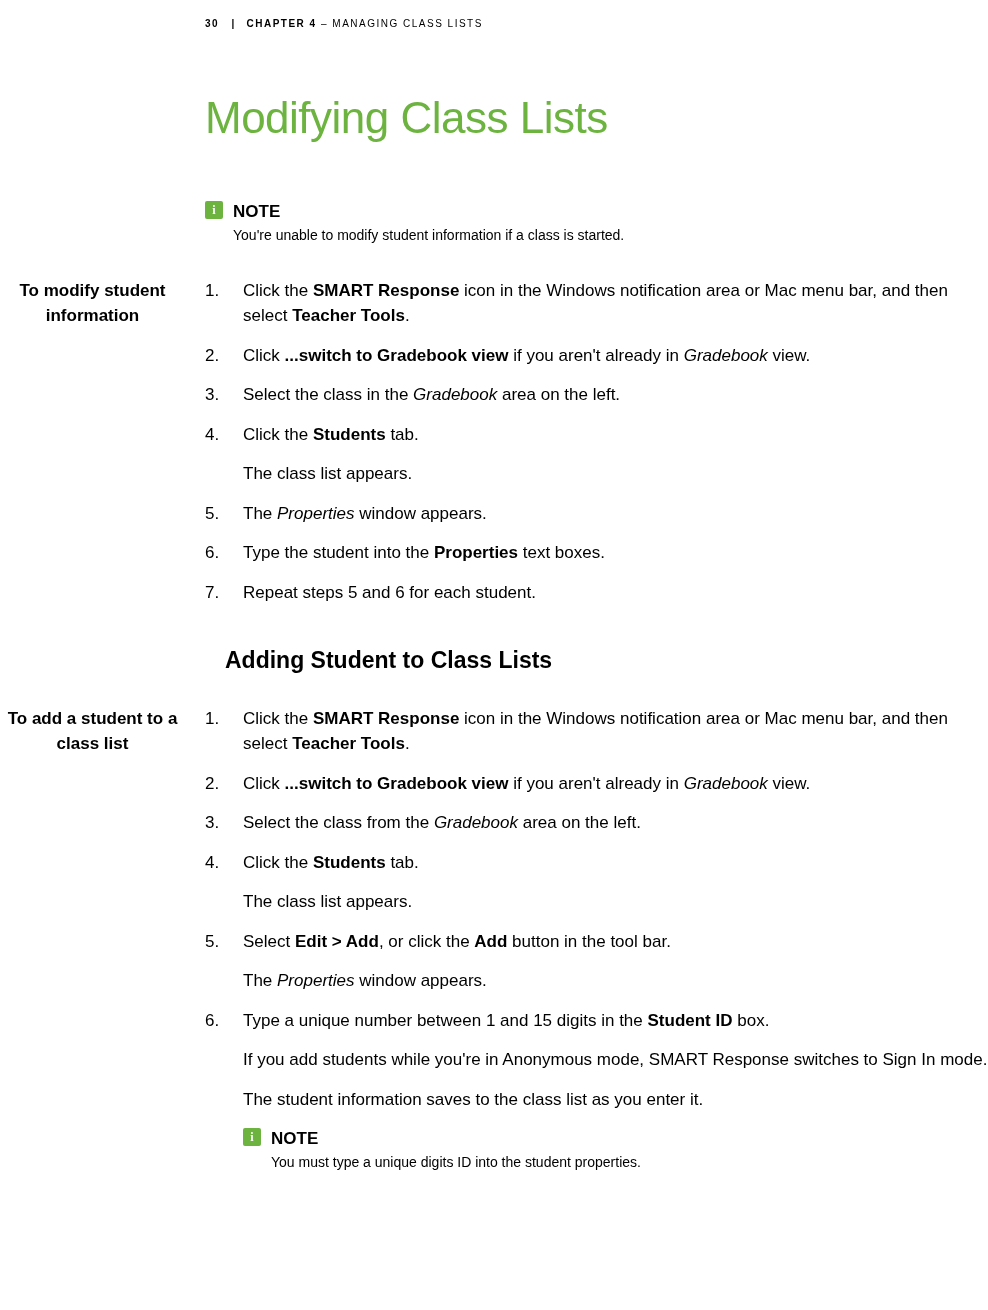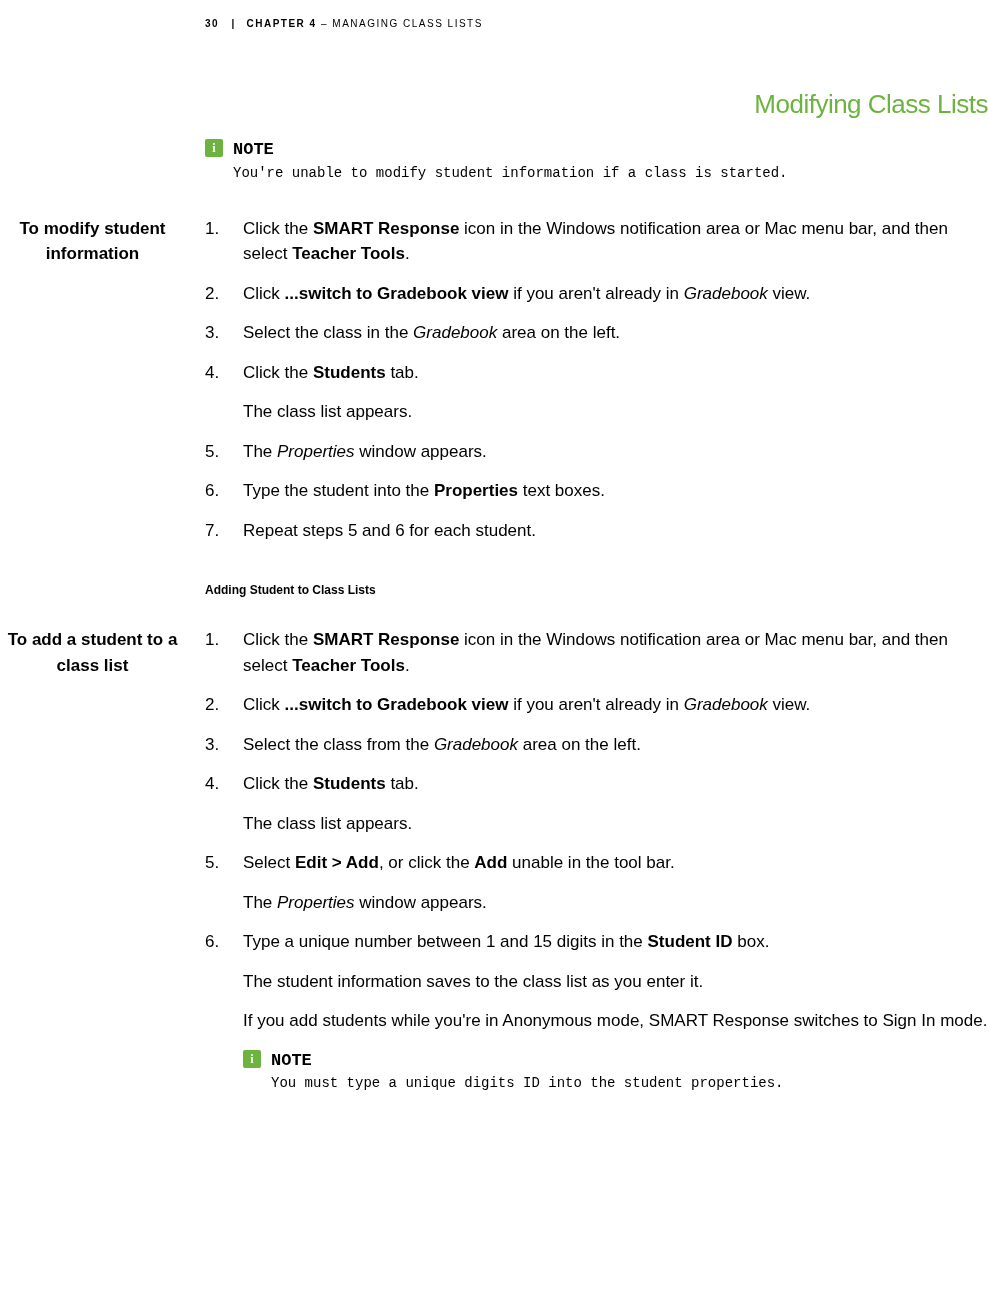--- a/index.html
+++ b/index.html
@@ -25,26 +25,25 @@
     .page-header .pipe { margin: 0 8px; letter-spacing: 0; }
     .page-header .chapter { font-weight: bold; }
     .page-header .light { font-weight: normal; }
     .content {
       position: absolute;
       top: 85px;
       left: 205px;
       right: 0;
     }
     h1 {
-      font-size: 26px;
+      font-size: 44px;
       font-weight: normal;
       color: #6cb33f;
-      margin-bottom: 13px;
+      margin-bottom: 48px;
       letter-spacing: -0.5px;
-      text-align: right;
     }
     .note-block {
       display: flex;
       align-items: flex-start;
       gap: 10px;
       margin-bottom: 32px;
     }
     .note-icon {
       width: 18px;
       height: 18px;
@@ -56,21 +55,21 @@
       flex-shrink: 0;
       margin-top: 2px;
     }
     .note-icon span {
       color: #fff;
       font-weight: bold;
       font-family: Georgia, serif;
       font-size: 12px;
       font-style: normal;
     }
-    .note-body { flex: 1; font-family: Liberation Mono, monospace; }
+    .note-body { flex: 1; }
     .note-title {
       font-weight: bold;
       font-size: 17px;
     }
     .note-text { font-size: 14px; }
     .section {
       position: relative;
       margin-bottom: 38px;
     }
     .sidelabel {
@@ -98,22 +97,23 @@
       content: counter(step) ".";
       position: absolute;
       left: 0;
       font-size: 17px;
     }
     .step-sub {
       margin-top: 14px;
     }
     .subheading {
       font-weight: bold;
-      font-size: 12px;
+      font-size: 23px;
       margin-bottom: 28px;
+      margin-left: 20px;
     }
     .bold { font-weight: bold; }
     .italic { font-style: italic; }
     .nested-note {
       display: flex;
       align-items: flex-start;
       gap: 10px;
       margin-top: 14px;
     }
   </style>
@@ -181,27 +181,27 @@
           <div><span>Click </span><span class="bold">...switch to Gradebook view</span><span> if you aren't already in </span><span class="italic">Gradebook</span><span> view.</span></div>
         </li>
         <li>
           <div><span>Select the class from the </span><span class="italic">Gradebook</span><span> area on the left.</span></div>
         </li>
         <li>
           <div><span>Click the </span><span class="bold">Students</span><span> tab.</span></div>
           <div class="step-sub">The class list appears.</div>
         </li>
         <li>
-          <div><span>Select </span><span class="bold">Edit &gt; Add</span><span>, or click the </span><span class="bold">Add</span><span> unable in the tool bar.</span></div>
+          <div><span>Select </span><span class="bold">Edit &gt; Add</span><span>, or click the </span><span class="bold">Add</span><span> button in the tool bar.</span></div>
           <div class="step-sub"><span>The </span><span class="italic">Properties</span><span> window appears.</span></div>
         </li>
         <li>
           <div><span>Type a unique number between 1 and 15 digits in the </span><span class="bold">Student ID</span><span> box.</span></div>
+          <div class="step-sub">If you add students while you're in Anonymous mode, SMART Response switches to Sign In mode.</div>
           <div class="step-sub">The student information saves to the class list as you enter it.</div>
-          <div class="step-sub">If you add students while you're in Anonymous mode, SMART Response switches to Sign In mode.</div>
           <div class="nested-note">
             <div class="note-icon">
               <span>i</span>
             </div>
             <div class="note-body">
               <div class="note-title">NOTE</div>
               <div class="note-text">You must type a unique digits ID into the student properties.</div>
             </div>
           </div>
         </li>

